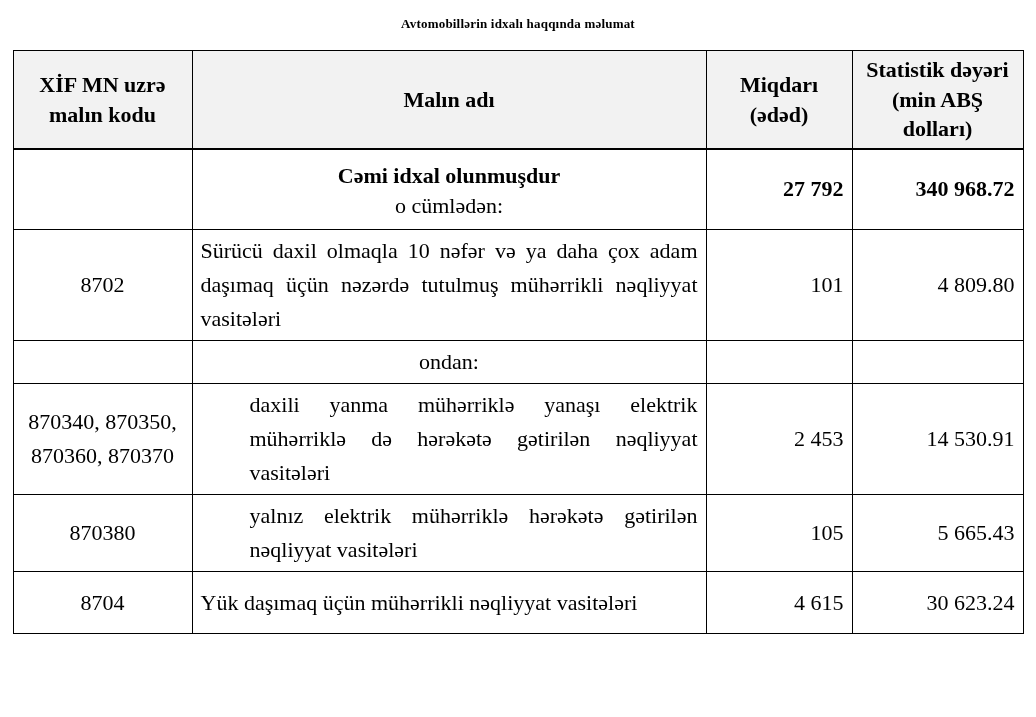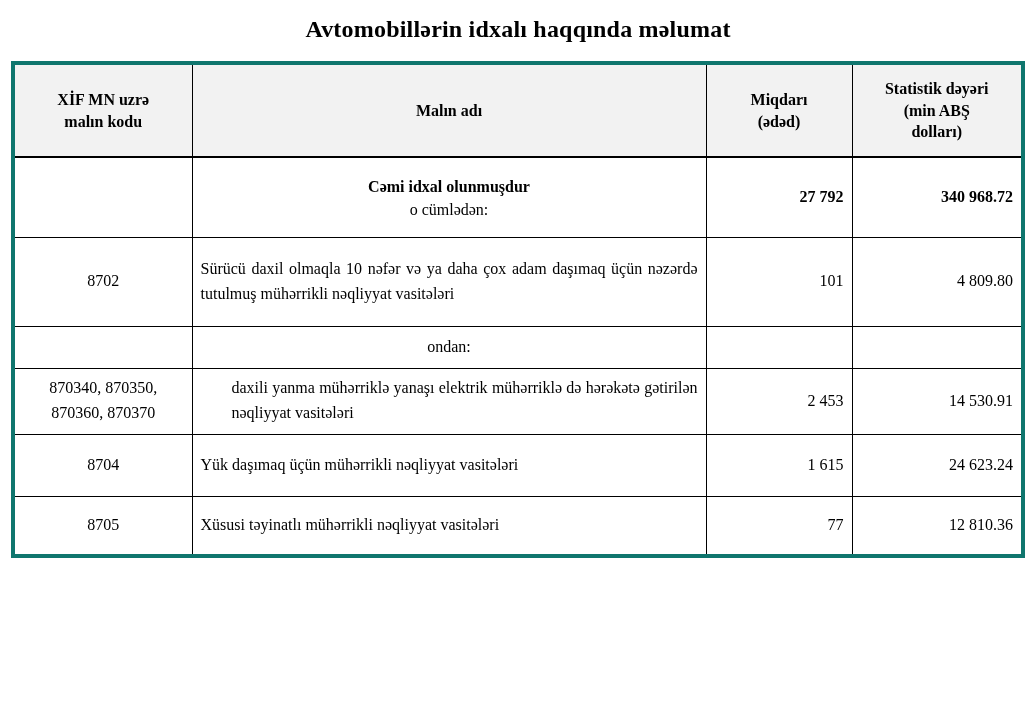--- a/index.html
+++ b/index.html
@@ -14,31 +14,31 @@
     height: 717px;
     background: #ffffff;
     box-sizing: border-box;
     padding-top: 16px;
     overflow: hidden;
   }
   .doc-title {
     width: 1010px;
     margin: 0 auto 18px auto;
     text-align: center;
-    font-size: 24px;
+    font-size: 13px;
     font-weight: bold;
     letter-spacing: 0.2px;
   }
   table.report {
     width: 1010px;
     margin: 0 auto;
     border-collapse: collapse;
     table-layout: fixed;
-    border: 4px solid #0f766e;
-    font-size: 16px;
+    border: 1px solid #0f766e;
+    font-size: 22px;
   }
   table.report col.c-code  { width: 179px; }
   table.report col.c-name  { width: 514px; }
   table.report col.c-qty   { width: 146px; }
   table.report col.c-val   { width: 171px; }
 
   table.report th, table.report td {
     border: 1px solid #000000;
     vertical-align: middle;
     box-sizing: border-box;
@@ -77,21 +77,21 @@
   tr.row-total .cell-qty,
   tr.row-total .cell-val  { font-weight: bold; padding-left: 12px; }
 
   tr.row-8702   { height: 89px; margin-left: 15px; }
   tr.row-8703   { height: 77px; }
   tr.row-section{ height: 42px; }
   tr.row-section .cell-name { text-align: center; }
   tr.row-sub1   { height: 66px; }
   tr.row-sub2   { height: 64px; }
   tr.row-sub1 .cell-name,
-  tr.row-sub2 .cell-name { padding-left: 39px; }
+  tr.row-sub2 .cell-name { padding-left: 57px; }
   tr.row-8704   { height: 62px; }
   tr.row-8705   { height: 60px; }
 </style>
 </head>
 <body>
 
 <div class="page">
 
   <div class="doc-title">Avtomobillərin idxalı haqqında məlumat</div>
 
@@ -141,30 +141,30 @@
         <td class="cell-val"></td>
       </tr>
 
       <tr class="row-sub1">
         <td class="cell-code">870340, 870350, 870360, 870370</td>
         <td class="cell-name">daxili yanma mühərriklə yanaşı elektrik mühərriklə də hərəkətə gətirilən nəqliyyat vasitələri</td>
         <td class="cell-qty">2 453</td>
         <td class="cell-val">14 530.91</td>
       </tr>
 
+      <tr class="row-sub2">
+        <td class="cell-code">870380</td>
+        <td class="cell-name">yalnız elektrik mühərriklə hərəkətə gətirilən nəqliyyat vasitələri</td>
+        <td class="cell-qty">105</td>
+        <td class="cell-val">5 665.43</td>
+      </tr>
 
       <tr class="row-8704">
         <td class="cell-code">8704</td>
         <td class="cell-name">Yük daşımaq üçün mühərrikli nəqliyyat vasitələri</td>
-        <td class="cell-qty">1 615</td>
-        <td class="cell-val">24 623.24</td>
+        <td class="cell-qty">4 615</td>
+        <td class="cell-val">30 623.24</td>
       </tr>
 
-      <tr class="row-8705">
-        <td class="cell-code">8705</td>
-        <td class="cell-name">Xüsusi təyinatlı mühərrikli nəqliyyat vasitələri</td>
-        <td class="cell-qty">77</td>
-        <td class="cell-val">12 810.36</td>
-      </tr>
 
     </tbody>
   </table>
 </div>
 
 </body></html>

